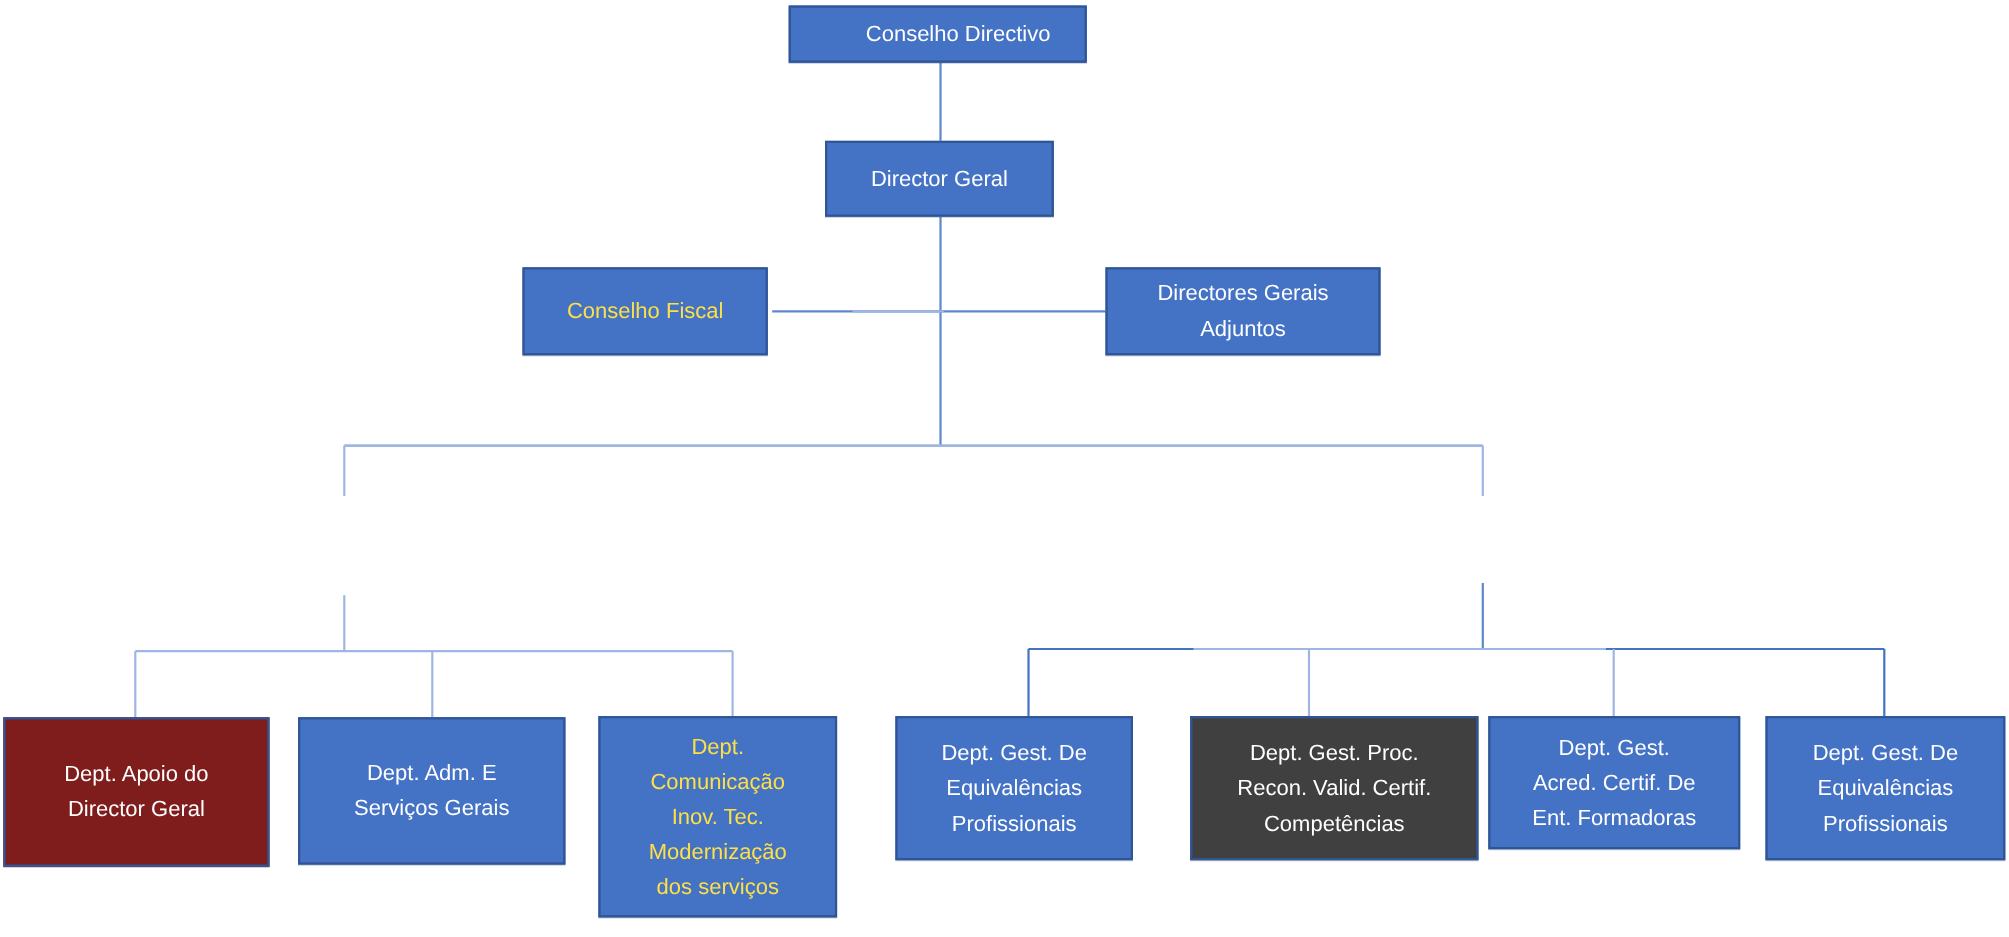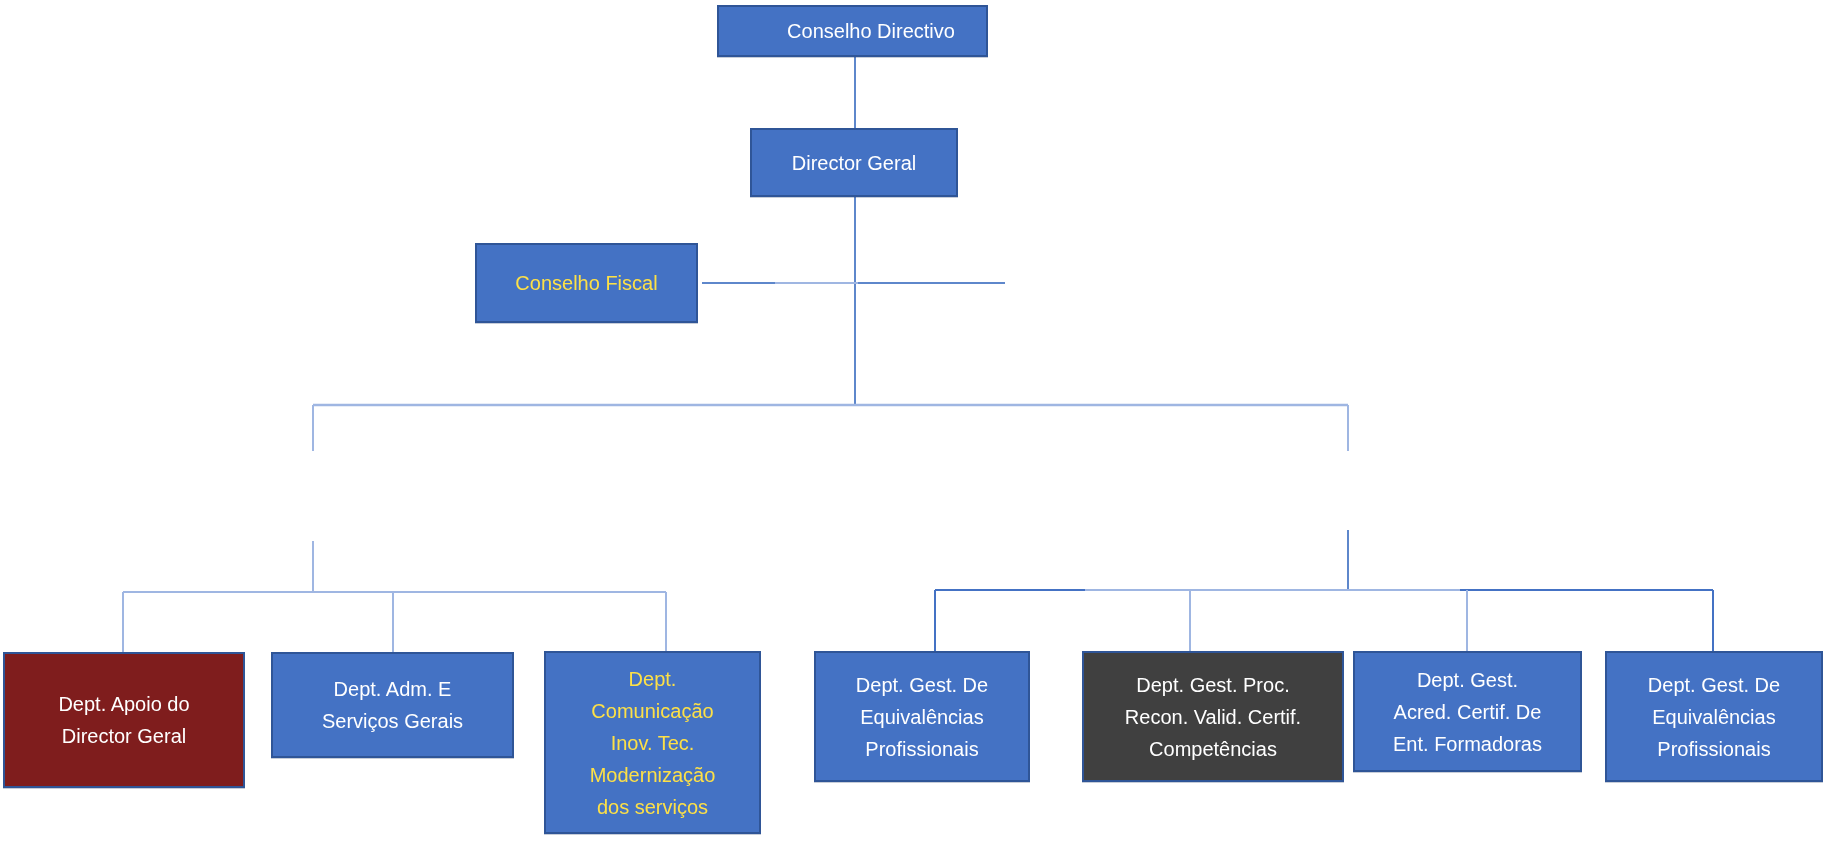--- a/index.html
+++ b/index.html
@@ -75,23 +75,25 @@
     <line x1="1460" y1="590" x2="1713" y2="590" stroke-width="2" stroke="#4472C4"></line>
     <line x1="935" y1="590" x2="935" y2="651" stroke-width="2" stroke="#4472C4"></line>
     <line x1="1190" y1="590" x2="1190" y2="651" stroke-width="2" stroke="#9FB6E2"></line>
     <line x1="1467" y1="590" x2="1467" y2="651" stroke-width="2" stroke="#9FB6E2"></line>
     <line x1="1713" y1="590" x2="1713" y2="651" stroke-width="2" stroke="#4472C4"></line>
   </svg>
 
   <div class="node" style="left: 717px; top: 5px; width: 271px; height: 52px; background: rgb(68, 114, 196); border-color: rgb(47, 85, 151); color: rgb(255, 255, 255); padding-left: 37px;"><span class="lbl">Conselho Directivo</span></div>
   <div class="node" style="left: 750px; top: 128px; width: 208px; height: 69px; background: rgb(68, 114, 196); border-color: rgb(47, 85, 151); color: rgb(255, 255, 255);"><span class="lbl">Director Geral</span></div>
   <div class="node" style="left: 475px; top: 243px; width: 223px; height: 80px; background: rgb(68, 114, 196); border-color: rgb(47, 85, 151); color: #fde047;"><span class="lbl">Conselho Fiscal</span></div>
+  <div class="node" style="left: 1005px; top: 243px; width: 250px; height: 80px; background: rgb(68, 114, 196); border-color: rgb(47, 85, 151); color: rgb(255, 255, 255);"><span class="lbl">Directores Gerais
+Adjuntos</span></div>
   <div class="node" style="left: 3px; top: 652px; width: 242px; height: 136px; background: #7f1d1d; border-color: rgb(47, 85, 151); color: rgb(255, 255, 255);"><span class="lbl">Dept. Apoio do
 Director Geral</span></div>
-  <div class="node" style="left: 271px; top: 652px; width: 243px; height: 106px; background: rgb(68, 114, 196); border-color: rgb(47, 85, 151); color: rgb(255, 255, 255);"><span class="lbl">Dept. Adm. E
+  <div class="node" style="left: 271px; top: 652px; width: 243px; height: 134px; background: rgb(68, 114, 196); border-color: rgb(47, 85, 151); color: rgb(255, 255, 255);"><span class="lbl">Dept. Adm. E
 Serviços Gerais</span></div>
   <div class="node" style="left: 544px; top: 651px; width: 217px; height: 183px; background: rgb(68, 114, 196); border-color: rgb(47, 85, 151); color: #fde047;"><span class="lbl">Dept.
 Comunicação
 Inov. Tec.
 Modernização
 dos serviços</span></div>
   <div class="node" style="left: 814px; top: 651px; width: 216px; height: 131px; background: rgb(68, 114, 196); border-color: rgb(47, 85, 151); color: rgb(255, 255, 255);"><span class="lbl">Dept. Gest. De
 Equivalências
 Profissionais</span></div>
   <div class="node" style="left: 1057px; top: 651px; width: 262px; height: 131px; background: #404040; border-color: rgb(47, 85, 151); color: rgb(255, 255, 255); margin-left: 25px;"><span class="lbl">Dept. Gest. Proc.

